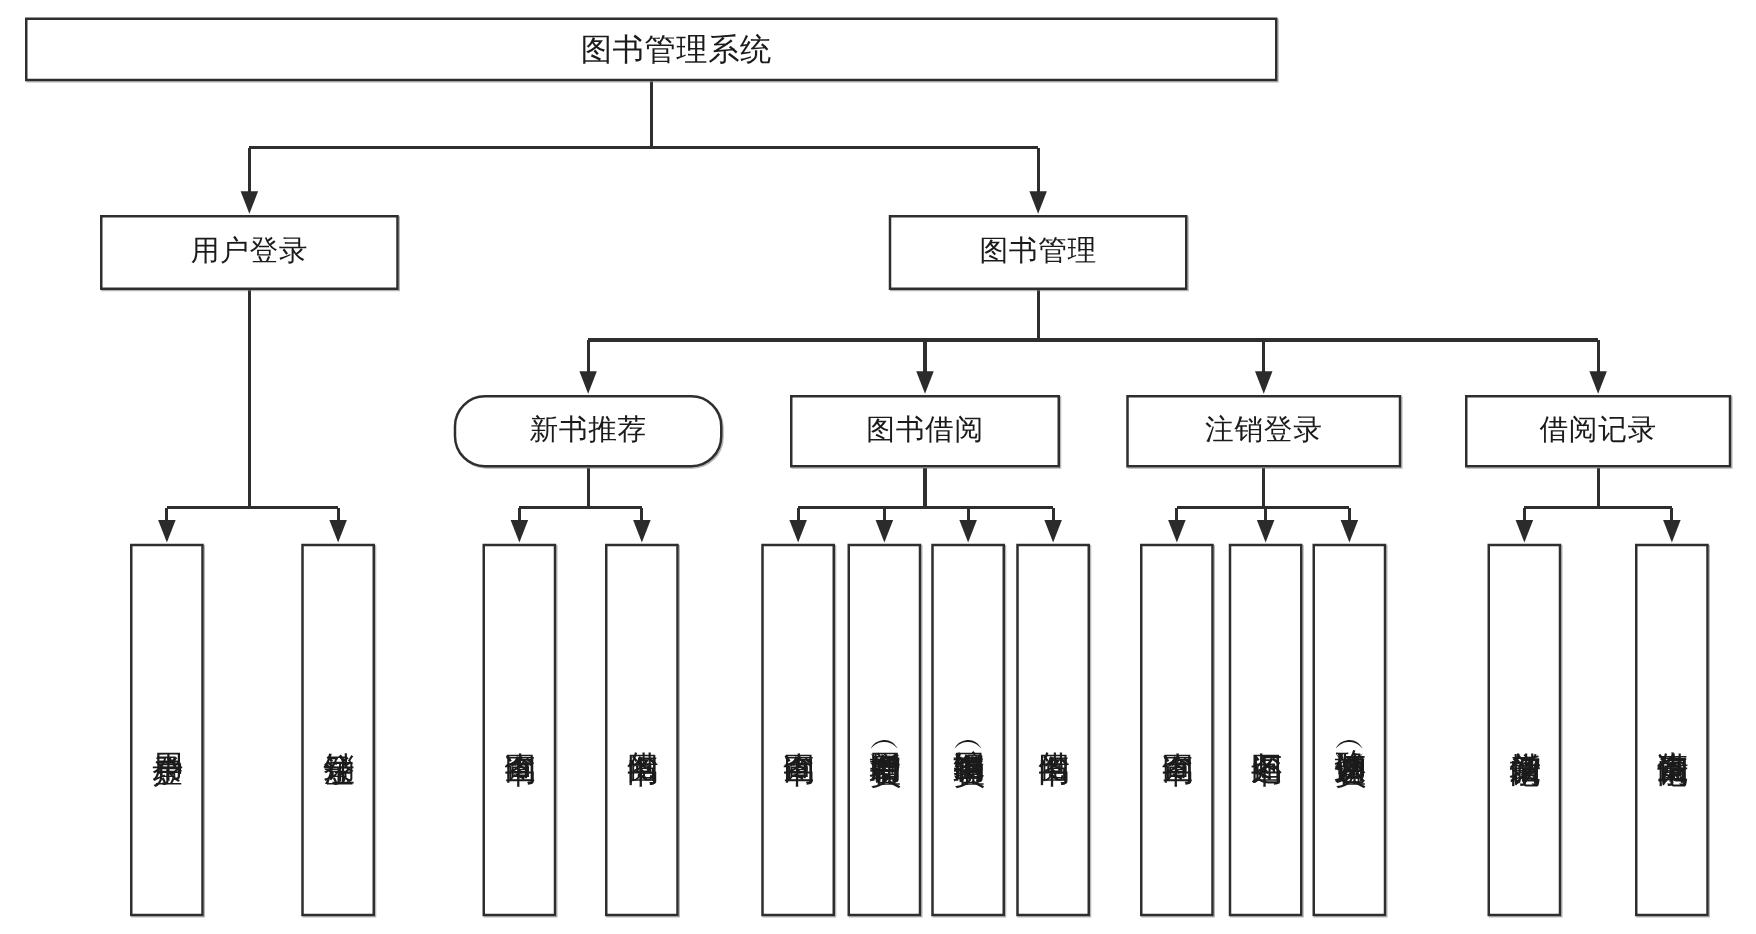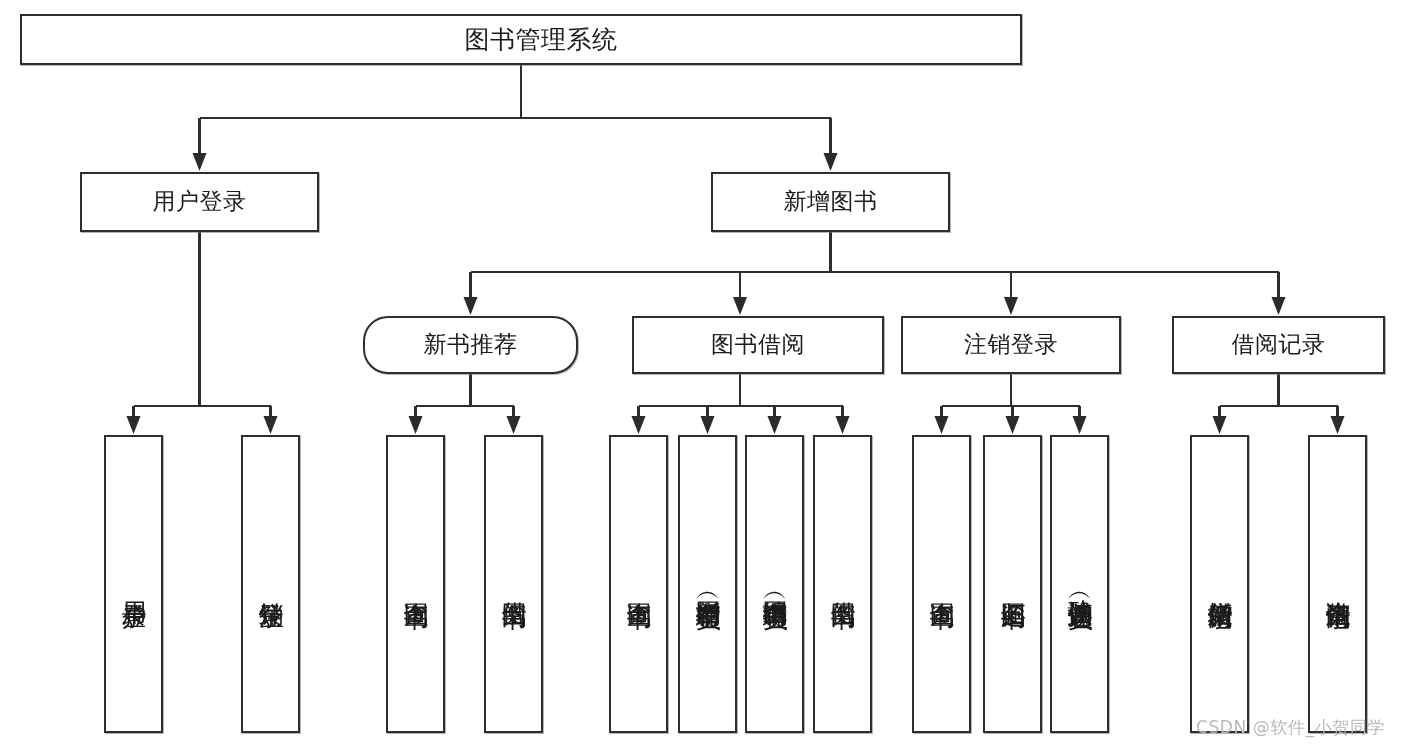--- a/index.html
+++ b/index.html
@@ -128,26 +128,26 @@
     </svg>
 
   <div id="nodes">
       <div class="node root" style="left: 20px; top: 14px; width: 1002px; height: 51px; padding-left: 40px;">
         <span class="cap">图书管理系统</span>
       </div>
       <div class="node lvl2" style="left: 80px; top: 172px; width: 239px; height: 60px;">
         <span class="cap">用户登录</span>
       </div>
       <div class="node lvl2" style="left: 711px; top: 172px; width: 239px; height: 60px;">
-        <span class="cap">新增图书</span>
+        <span class="cap">图书管理</span>
       </div>
       <div class="node lvl3" style="left: 363px; top: 316px; width: 215px; height: 58px; border-radius: 25px;">
         <span class="cap">新书推荐</span>
       </div>
-      <div class="node lvl3" style="left: 632px; top: 316px; width: 252px; height: 58px;">
+      <div class="node lvl3" style="left: 632px; top: 316px; width: 216px; height: 58px;">
         <span class="cap">图书借阅</span>
       </div>
       <div class="node lvl3" style="left: 901px; top: 316px; width: 220px; height: 58px;">
         <span class="cap">注销登录</span>
       </div>
       <div class="node lvl3" style="left: 1172px; top: 316px; width: 213px; height: 58px; text-align: right;">
         <span class="cap">借阅记录</span>
       </div>
       <div class="node leaf" style="left: 104px; top: 435px; width: 59px; height: 298px;">
         <span class="cap">用户登录</span>
@@ -183,14 +183,13 @@
         <span class="cap">确认归还（管理员）</span>
       </div>
       <div class="node leaf" style="left: 1190px; top: 435px; width: 59px; height: 298px;">
         <span class="cap">新增借阅记录</span>
       </div>
       <div class="node leaf" style="left: 1308px; top: 435px; width: 59px; height: 298px;">
         <span class="cap">查询借阅记录</span>
       </div>
     </div>
 
-  <div class="watermark" style="left: 1196px; top: 716px; color: rgb(185, 185, 185);">CSDN @软件_小贺同学</div>
 </div>
 
 </body></html>

